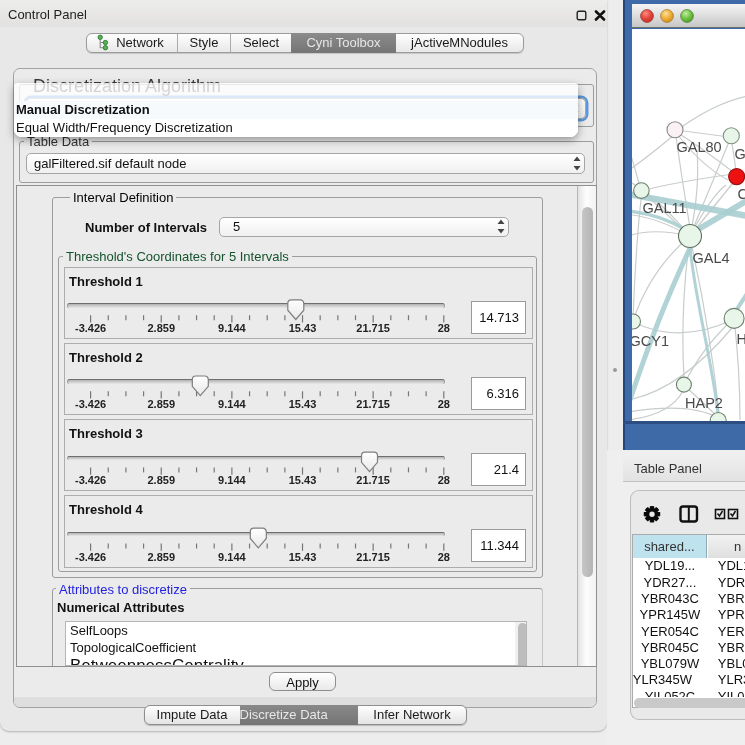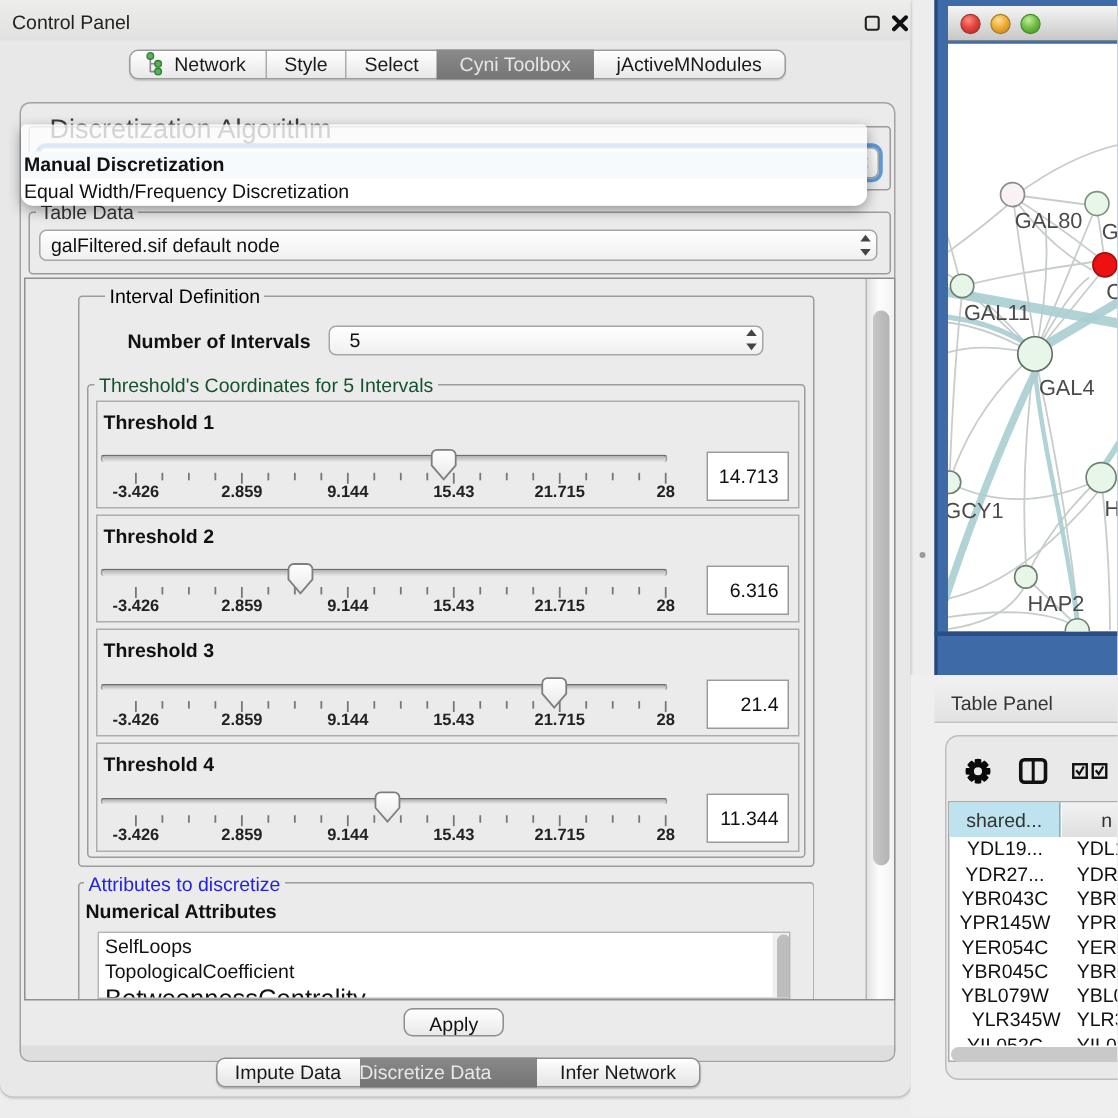--- a/index.html
+++ b/index.html
@@ -328,20 +328,20 @@
       <div style="position:absolute;left:0;top:32.6px;width:74.3px;height:16.3px;line-height:16.3px;text-align:center;white-space:nowrap;">YBR043C</div>
       <div style="position:absolute;left:85px;top:32.6px;width:30px;height:16.3px;line-height:16.3px;white-space:nowrap;">YBR0</div>
       <div style="position:absolute;left:0;top:48.900000000000006px;width:74.3px;height:16.3px;line-height:16.3px;text-align:center;white-space:nowrap;">YPR145W</div>
       <div style="position:absolute;left:85px;top:48.900000000000006px;width:30px;height:16.3px;line-height:16.3px;white-space:nowrap;">YPR1</div>
       <div style="position:absolute;left:0;top:65.2px;width:74.3px;height:16.3px;line-height:16.3px;text-align:center;white-space:nowrap;">YER054C</div>
       <div style="position:absolute;left:85px;top:65.2px;width:30px;height:16.3px;line-height:16.3px;white-space:nowrap;">YER0</div>
       <div style="position:absolute;left:0;top:81.5px;width:74.3px;height:16.3px;line-height:16.3px;text-align:center;white-space:nowrap;">YBR045C</div>
       <div style="position:absolute;left:85px;top:81.5px;width:30px;height:16.3px;line-height:16.3px;white-space:nowrap;">YBR0</div>
       <div style="position:absolute;left:0;top:97.80000000000001px;width:74.3px;height:16.3px;line-height:16.3px;text-align:center;white-space:nowrap;">YBL079W</div>
       <div style="position:absolute;left:85px;top:97.80000000000001px;width:30px;height:16.3px;line-height:16.3px;white-space:nowrap;">YBL0</div>
-      <div style="position:absolute;left:0;top:114.10000000000001px;width:74.3px;height:16.3px;line-height:16.3px;text-align:right;white-space:nowrap;">YLR345W</div>
+      <div style="position:absolute;left:0;top:114.10000000000001px;width:74.3px;height:16.3px;line-height:16.3px;text-align:left;white-space:nowrap;">YLR345W</div>
       <div style="position:absolute;left:85px;top:114.10000000000001px;width:30px;height:16.3px;line-height:16.3px;white-space:nowrap;">YLR3</div>
       <div style="position:absolute;left:0;top:130.4px;width:74.3px;height:16.3px;line-height:16.3px;text-align:center;white-space:nowrap;">YIL052C</div>
       <div style="position:absolute;left:85px;top:130.4px;width:30px;height:16.3px;line-height:16.3px;white-space:nowrap;">YIL0</div>
     </div>
   <div class="abs" style="left:634px;top:697.5px;width:111px;height:10px;background:#C9C9C9;border-radius:5px 0 0 5px;"></div>
 
 </div>
 
 </body></html>

